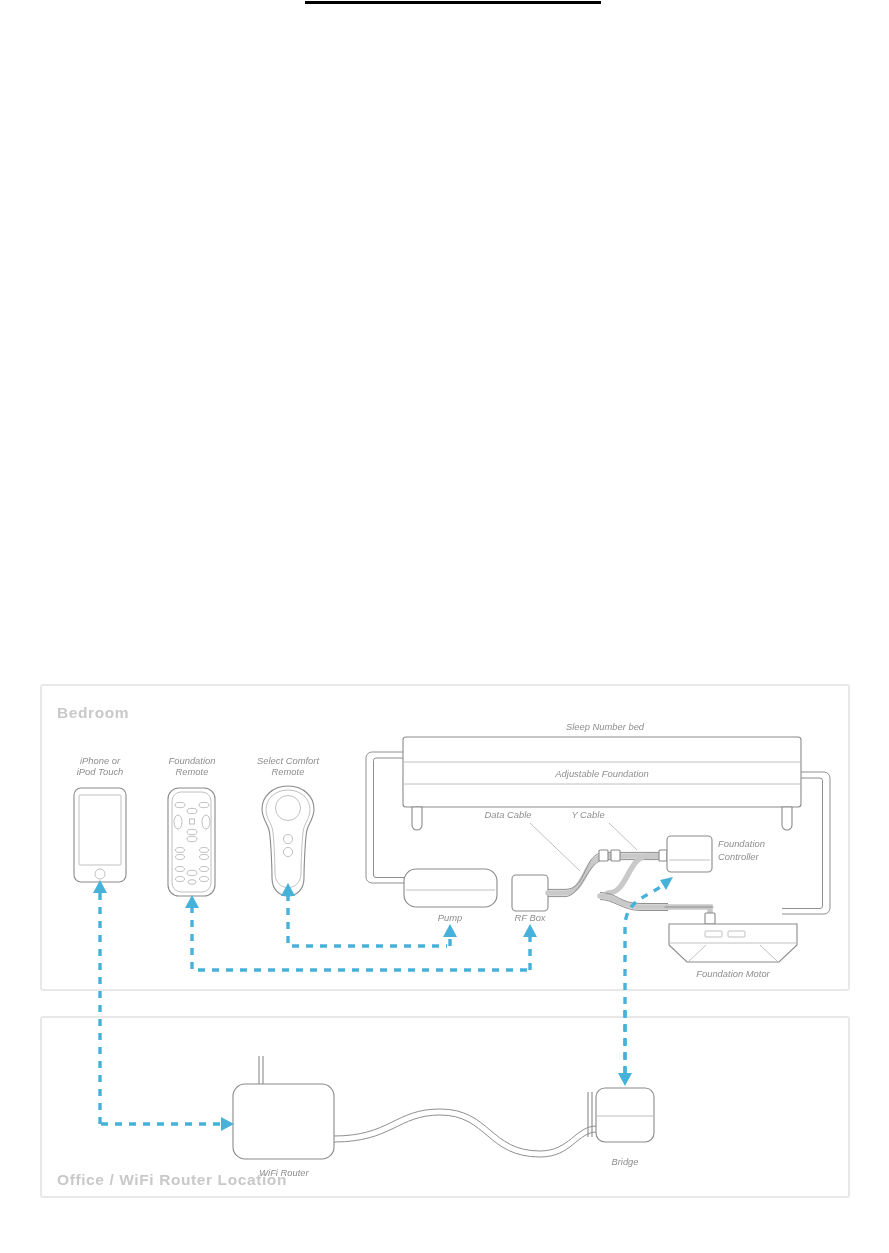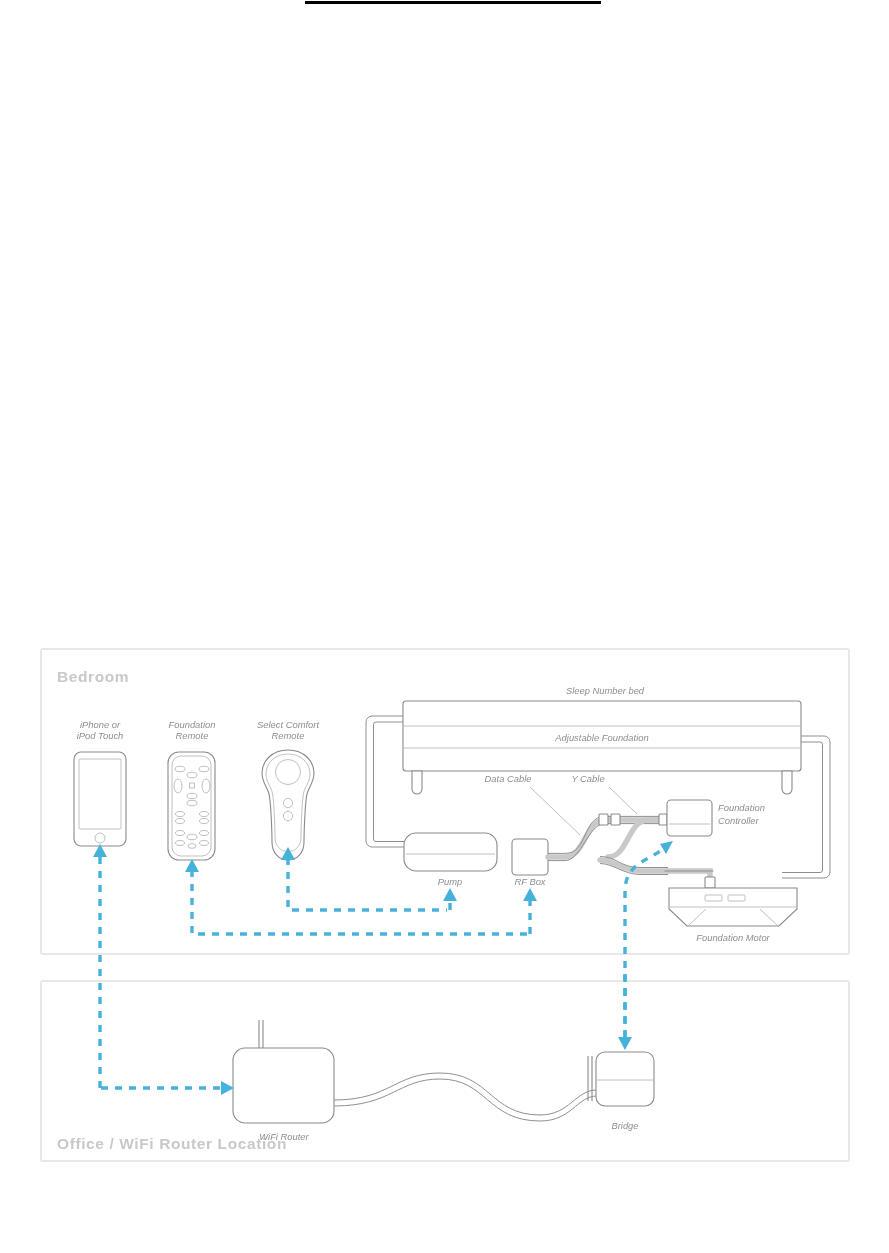--- a/index.html
+++ b/index.html
@@ -1,19 +1,19 @@
 <!DOCTYPE html>
 <html><head>
 <meta charset="utf-8">
 <style>
   html,body{margin:0;padding:0;background:#ffffff;}
   body{width:889px;height:1253px;position:relative;overflow:hidden;
        font-family:"Liberation Sans","DejaVu Sans",sans-serif;}
   #top-rule{position:absolute;left:305px;top:1px;width:296px;height:3px;background:#000;}
-  #diagram{position:absolute;left:0;top:638px;width:754px;height:530px;}
+  #diagram{position:absolute;left:0;top:674px;width:754px;height:530px;}
   svg{display:block;}
   .panel-rect{fill:#ffffff;stroke:#e8e8e8;stroke-width:2;}
   .panel-title{fill:#c9c9c9;font-size:15.5px;font-weight:bold;letter-spacing:.6px;
                font-family:"Liberation Sans","DejaVu Sans",sans-serif;}
   .dev-label{fill:#8e8e8e;font-size:9.4px;font-style:italic;text-anchor:middle;
              font-family:"Liberation Sans","DejaVu Sans",sans-serif;}
   .dev-label-l{fill:#8e8e8e;font-size:9.4px;font-style:italic;text-anchor:start;
              font-family:"Liberation Sans","DejaVu Sans",sans-serif;}
   .outline{fill:#ffffff;stroke:#8a8a8a;stroke-width:1.1;}
   .outline-thin{fill:none;stroke:#b9b9b9;stroke-width:.9;}

